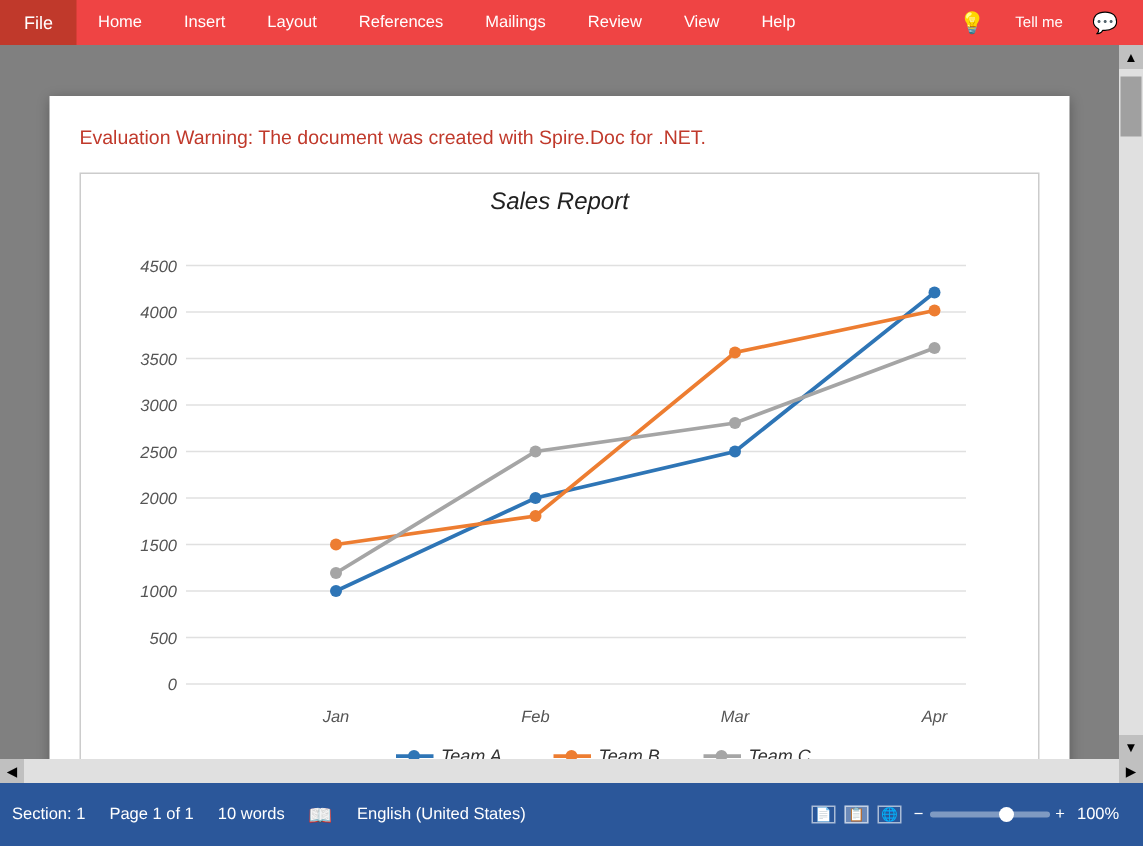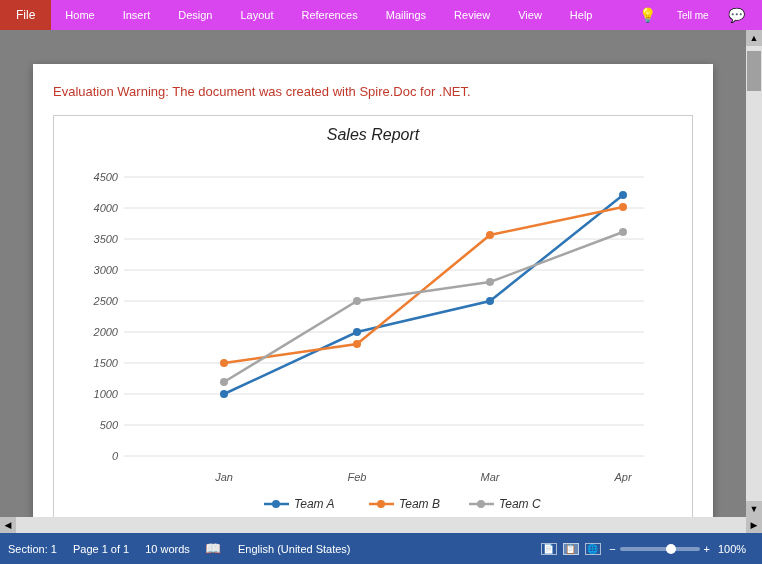--- a/index.html
+++ b/index.html
@@ -1,20 +1,20 @@
 <!DOCTYPE html>
 <html><head>
   <meta charset="utf-8">
   <style>
     * { margin: 0; padding: 0; box-sizing: border-box; }
     body { font-family: 'Segoe UI', Arial, sans-serif; font-size: 12px; background: #f0f0f0; width: 762px; height: 564px; overflow: hidden; display: flex; flex-direction: column; }
 
     
     .ribbon { background: #2b579a; display: flex; flex-direction: column; flex-shrink: 0; }
-    .ribbon-tabs { display: flex; align-items: stretch; height: 30px; background: #d946ef; }
+    .ribbon-tabs { display: flex; align-items: stretch; height: 30px; background: #ef4444; }
     .ribbon-tab { color: white; padding: 0 14px; display: flex; align-items: center; font-size: 11px; cursor: pointer; }
     .ribbon-tab-file { background: #c0392b; color: white; padding: 0 16px; display: flex; align-items: center; font-size: 12px; font-weight: 500; cursor: pointer; }
     .ribbon-right { margin-left: auto; display: flex; align-items: center; gap: 4px; padding-right: 8px; }
     .ribbon-right-btn { color: white; font-size: 10px; padding: 2px 8px; cursor: pointer; display: flex; align-items: center; gap: 4px; }
 
     
     .doc-container { flex: 1; background: #808080; display: flex; overflow: hidden; position: relative; }
     .doc-scroll { flex: 1; overflow-y: auto; overflow-x: hidden; display: flex; justify-content: center; padding: 10px 0; }
     .doc-page { background: white; width: 680px; min-height: 480px; padding: 20px; position: relative; box-shadow: 0 2px 8px rgba(0,0,0,0.3); margin-top: 24px; }
     .warning-text { color: #c0392b; font-size: 13px; margin-bottom: 16px; }
@@ -29,39 +29,38 @@
     .scrollbar-btn { width: 16px; height: 16px; background: #c0c0c0; display: flex; align-items: center; justify-content: center; font-size: 9px; cursor: pointer; flex-shrink: 0; }
     .scrollbar-track { flex: 1; width: 100%; background: #e0e0e0; position: relative; }
     .scrollbar-thumb { width: 14px; height: 40px; background: #a0a0a0; margin: 1px auto; position: absolute; top: 4px; left: 1px; }
 
     
     .hscroll { height: 16px; background: #e0e0e0; display: flex; align-items: center; }
     .hscroll-btn { width: 16px; height: 16px; background: #c0c0c0; display: flex; align-items: center; justify-content: center; font-size: 9px; cursor: pointer; flex-shrink: 0; }
     .hscroll-track { flex: 1; height: 100%; background: #e0e0e0; }
 
     
-    .statusbar { height: 31px; background: #2b579a; display: flex; align-items: center; padding: 0 8px; gap: 16px; color: white; font-size: 11px; flex-shrink: 0; }
+    .statusbar { height: 42px; background: #2b579a; display: flex; align-items: center; padding: 0 8px; gap: 16px; color: white; font-size: 11px; flex-shrink: 0; }
     .statusbar-item { display: flex; align-items: center; gap: 4px; }
     .statusbar-right { margin-left: auto; display: flex; align-items: center; gap: 8px; }
     .zoom-slider { display: flex; align-items: center; gap: 4px; }
     .zoom-track { width: 80px; height: 4px; background: rgba(255,255,255,0.4); border-radius: 2px; position: relative; }
     .zoom-thumb { width: 10px; height: 10px; background: white; border-radius: 50%; position: absolute; top: -3px; left: 58%; }
     .view-icons { display: flex; gap: 6px; }
     .view-icon { width: 16px; height: 12px; border: 1px solid rgba(255,255,255,0.6); display: flex; align-items: center; justify-content: center; cursor: pointer; }
     .view-icon.active { background: rgba(255,255,255,0.3); }
   </style>
 </head>
 <body>
 
 <div class="ribbon">
   <div class="ribbon-tabs">
     <div class="ribbon-tab-file">File</div>
     <div class="ribbon-tab">Home</div>
     <div class="ribbon-tab">Insert</div>
-    <div class="ribbon-tab">Design</div>
     <div class="ribbon-tab">Layout</div>
     <div class="ribbon-tab">References</div>
     <div class="ribbon-tab">Mailings</div>
     <div class="ribbon-tab">Review</div>
     <div class="ribbon-tab">View</div>
     <div class="ribbon-tab">Help</div>
     <div class="ribbon-right">
       <div class="ribbon-right-btn" style="font-size:14px;">💡</div>
       <div class="ribbon-right-btn">Tell me</div>
       <div class="ribbon-right-btn" style="font-size:14px;">💬</div>

